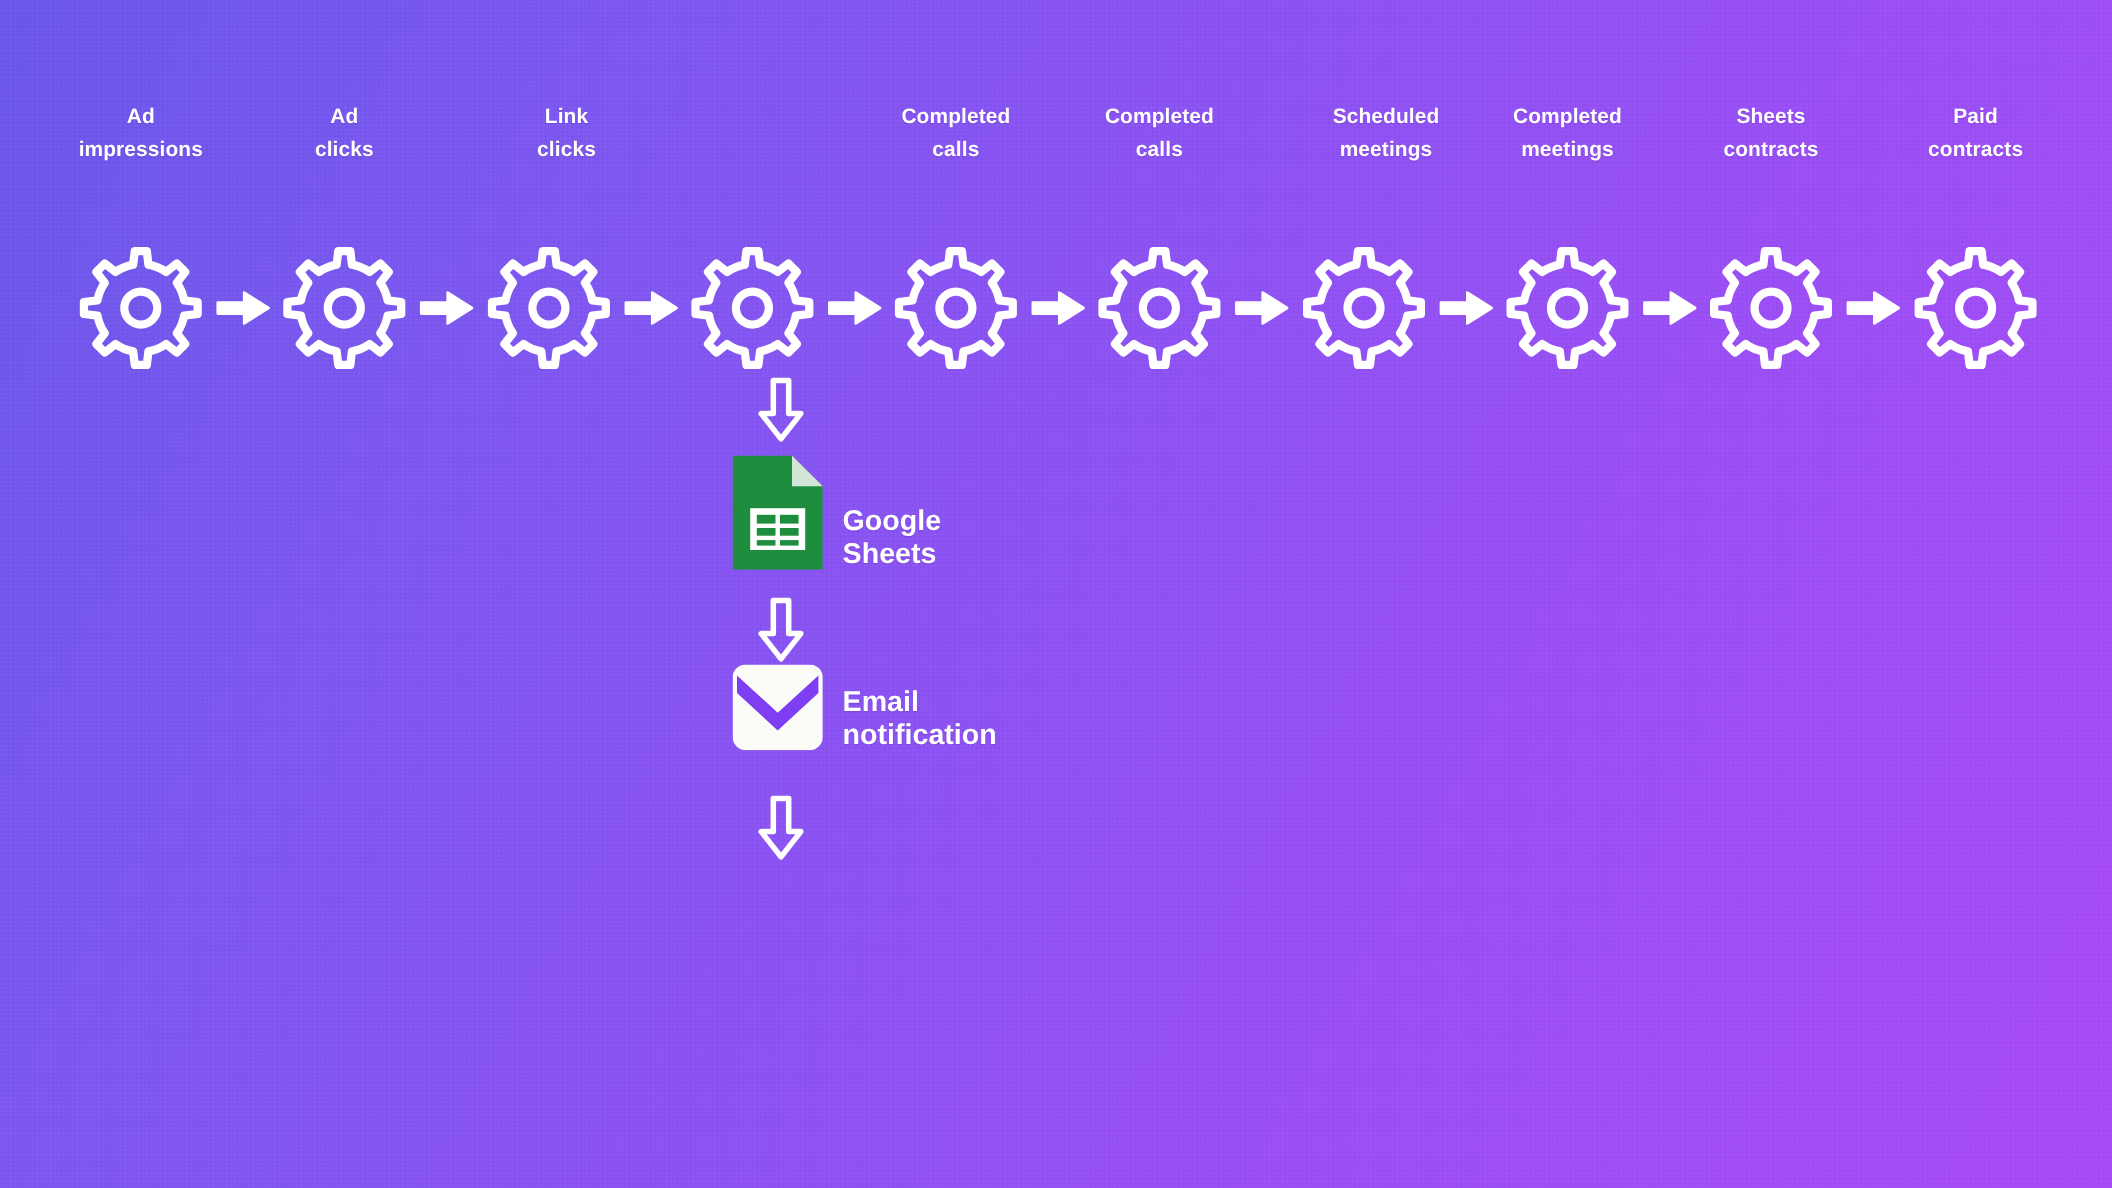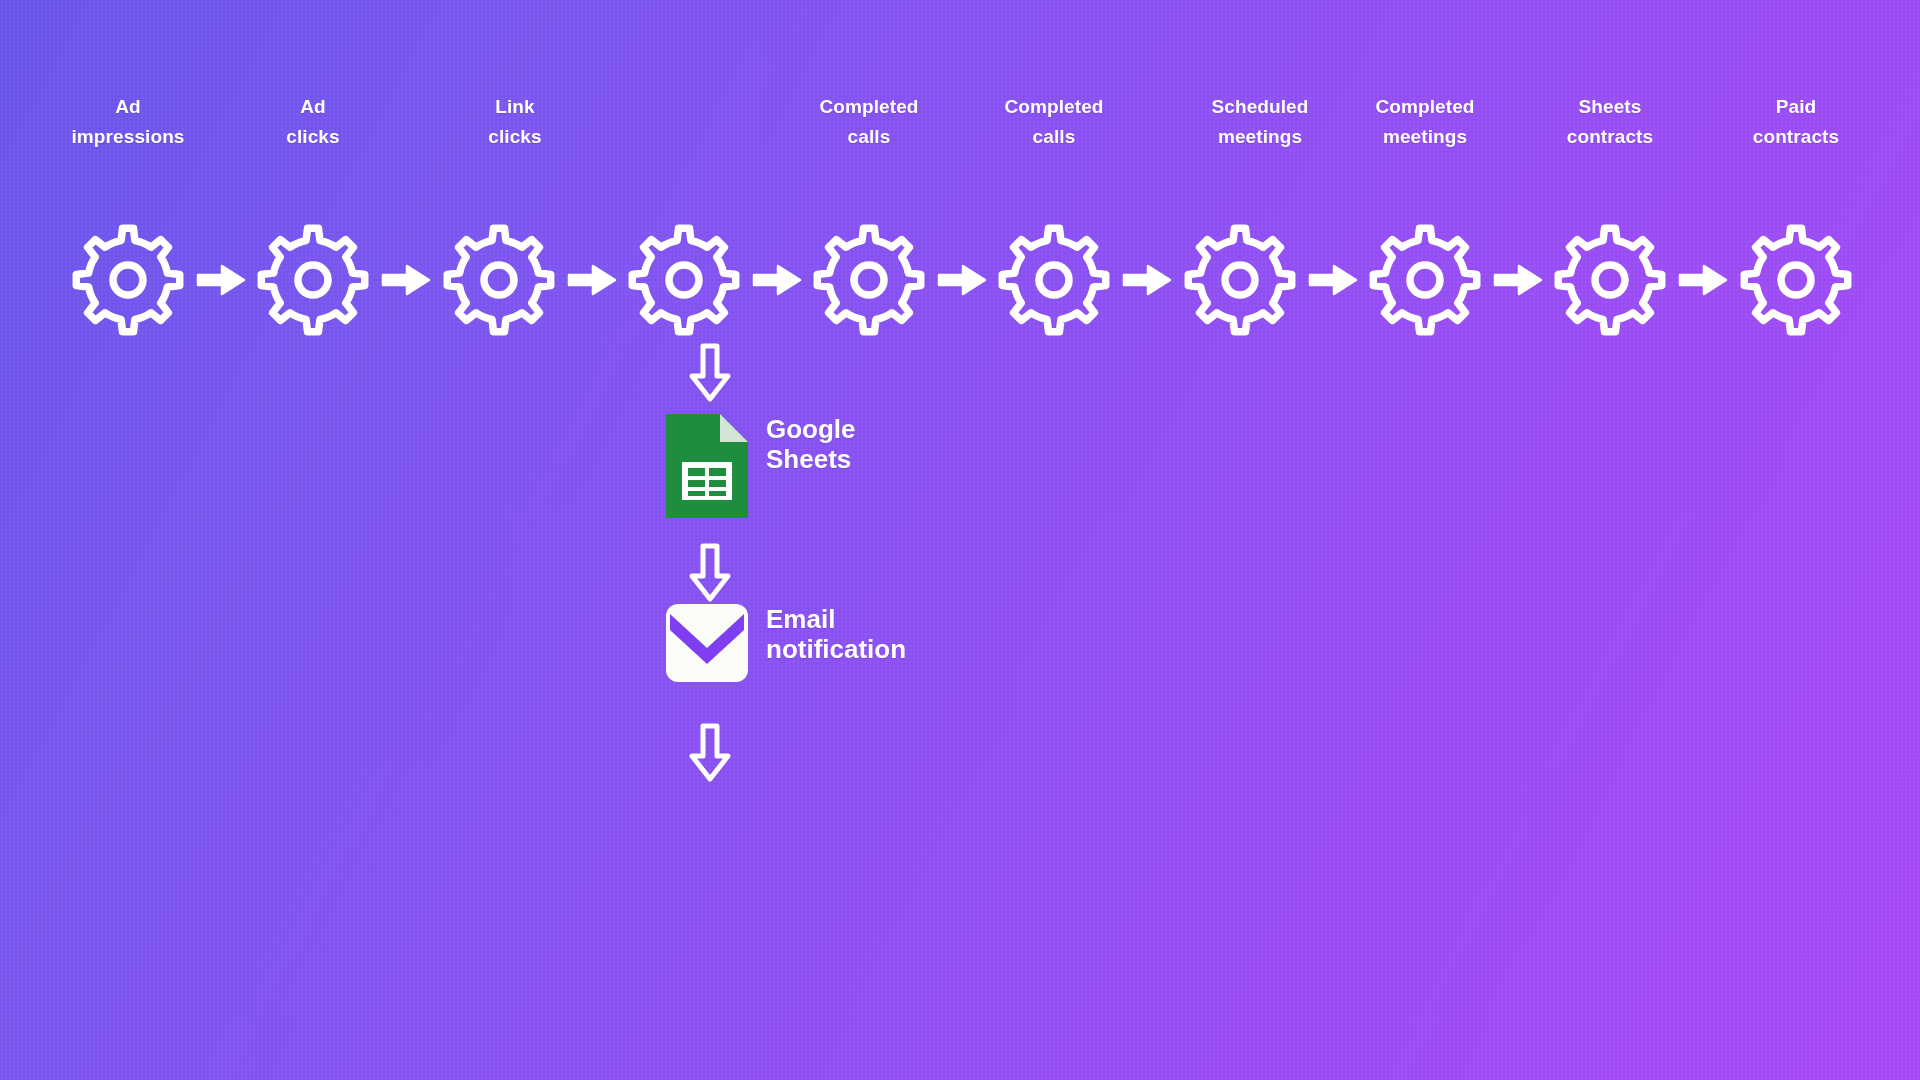--- a/index.html
+++ b/index.html
@@ -96,21 +96,21 @@
     left: 686px;
     width: 48px;
     height: 62px;
   }
   .v-arrow svg { display: block; width: 48px; height: 62px; }
 
   .node {
     position: absolute;
     left: 634px;
     display: flex;
-    align-items: flex-start;
+    align-items: flex-end;
     gap: 18px;
     padding-left: 32px;
   }
   .node-icon {
     width: 82px;
     height: 104px;
     flex: none;
     position: relative;
   }
   .node-icon svg { display: block; }

